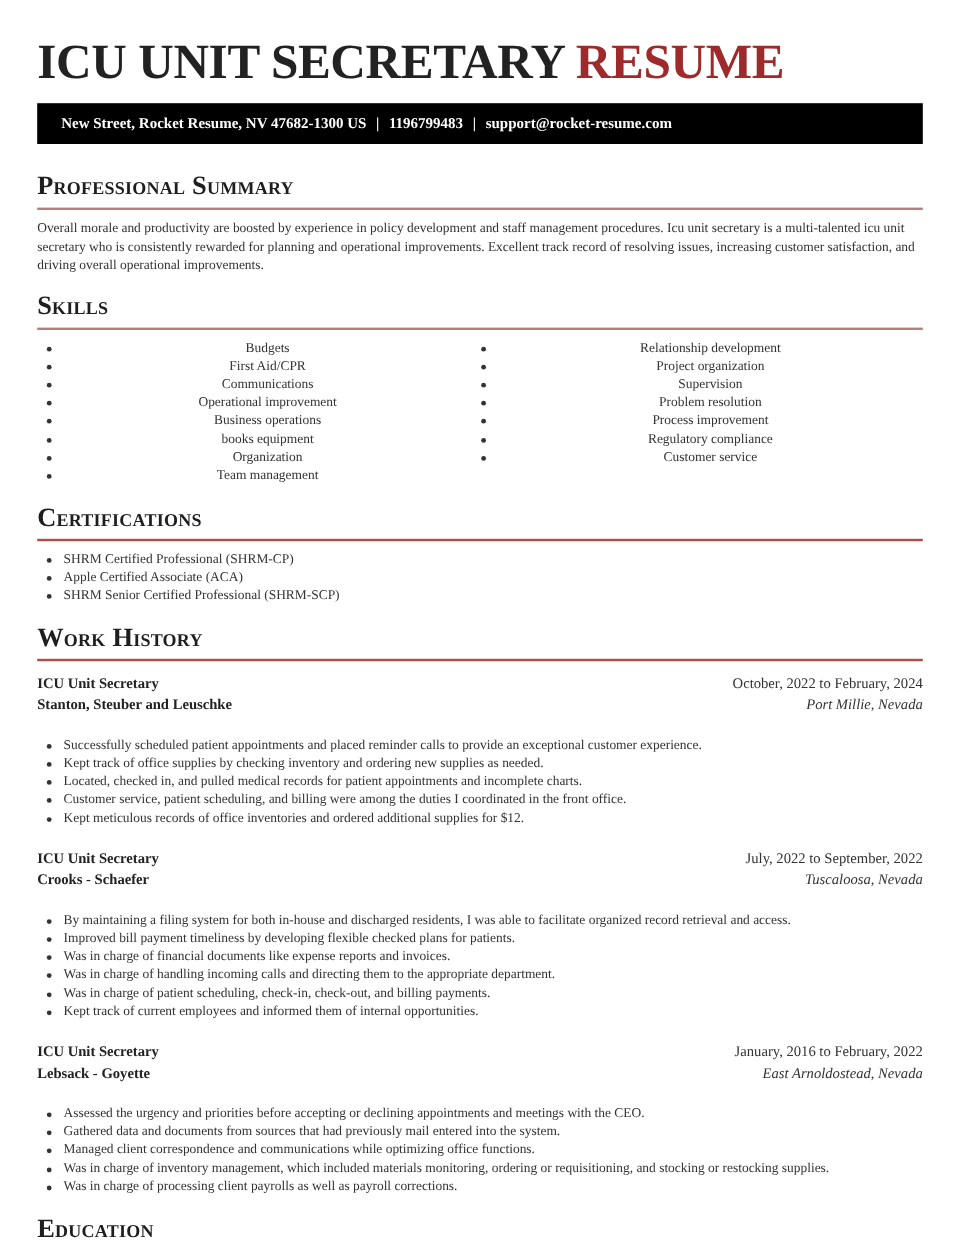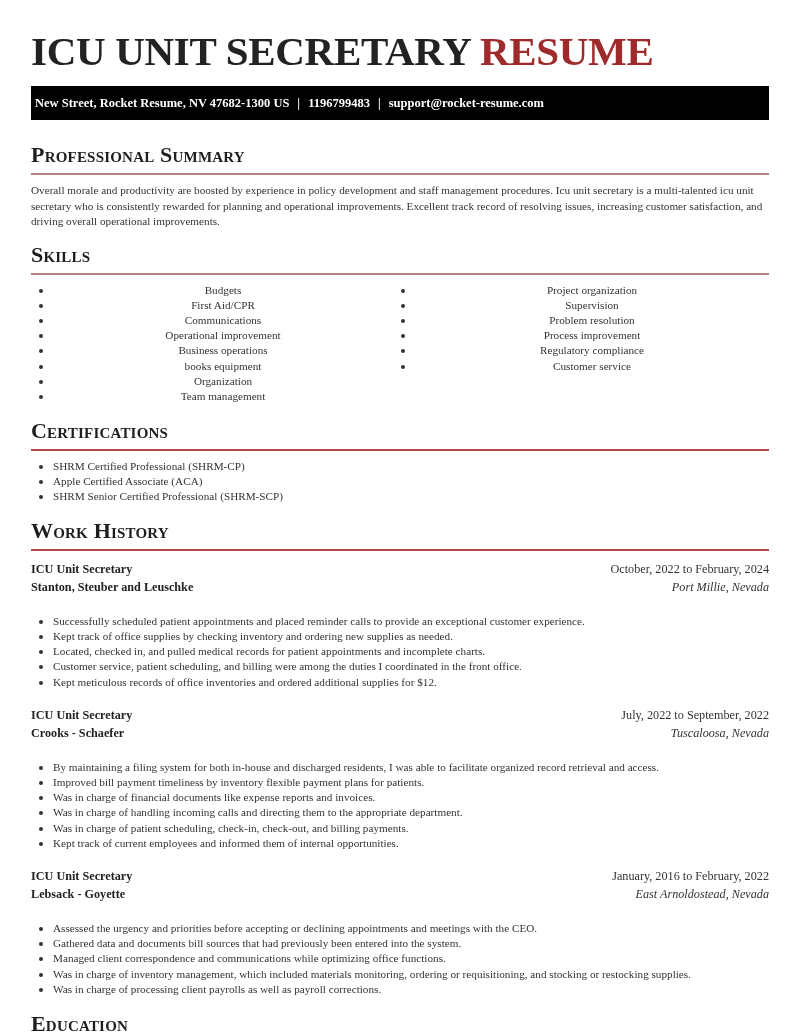--- a/index.html
+++ b/index.html
@@ -19,21 +19,21 @@
       letter-spacing: -0.3px;
       white-space: nowrap;
     }
     .title .accent { color: #9e2a2b; }
 
     .contact-bar {
       margin-top: 12px;
       background: #000000;
       color: #ffffff;
       height: 34px;
-      padding: 0 4px;
+      padding: 0 20px;
       display: flex;
       align-items: center;
       font-size: 12.5px;
       font-weight: bold;
       white-space: nowrap;
     }
     .contact-bar .sep { margin: 0 8px; font-weight: bold; }
 
     .section-title {
       font-size: 22px;
@@ -127,20 +127,21 @@
         <li>Budgets</li>
         <li>First Aid/CPR</li>
         <li>Communications</li>
         <li>Operational improvement</li>
         <li>Business operations</li>
         <li>books equipment</li>
         <li>Organization</li>
         <li>Team management</li>
       </ul>
       <ul class="bullets">
+        <li>Relationship development</li>
         <li>Project organization</li>
         <li>Supervision</li>
         <li>Problem resolution</li>
         <li>Process improvement</li>
         <li>Regulatory compliance</li>
         <li>Customer service</li>
       </ul>
     </div>
   </section>
 
@@ -180,40 +181,40 @@
       <div class="job-row">
         <span class="job-title">ICU Unit Secretary</span>
         <span class="job-dates">July, 2022 to September, 2022</span>
       </div>
       <div class="job-row">
         <span class="job-company">Crooks - Schaefer</span>
         <span class="job-location">Tuscaloosa, Nevada</span>
       </div>
       <ul class="bullets">
         <li>By maintaining a filing system for both in-house and discharged residents, I was able to facilitate organized record retrieval and access.</li>
-        <li>Improved bill payment timeliness by inventory flexible payment plans for patients.</li>
+        <li>Improved bill payment timeliness by developing flexible checked plans for patients.</li>
         <li>Was in charge of financial documents like expense reports and invoices.</li>
         <li>Was in charge of handling incoming calls and directing them to the appropriate department.</li>
         <li>Was in charge of patient scheduling, check-in, check-out, and billing payments.</li>
         <li>Kept track of current employees and informed them of internal opportunities.</li>
       </ul>
     </div>
 
     <div class="job" style="margin-top:16px;">
       <div class="job-row">
         <span class="job-title">ICU Unit Secretary</span>
         <span class="job-dates">January, 2016 to February, 2022</span>
       </div>
       <div class="job-row">
         <span class="job-company">Lebsack - Goyette</span>
         <span class="job-location">East Arnoldostead, Nevada</span>
       </div>
       <ul class="bullets">
         <li>Assessed the urgency and priorities before accepting or declining appointments and meetings with the CEO.</li>
-        <li>Gathered data and documents bill sources that had previously been entered into the system.</li>
+        <li>Gathered data and documents from sources that had previously mail entered into the system.</li>
         <li>Managed client correspondence and communications while optimizing office functions.</li>
         <li>Was in charge of inventory management, which included materials monitoring, ordering or requisitioning, and stocking or restocking supplies.</li>
         <li>Was in charge of processing client payrolls as well as payroll corrections.</li>
       </ul>
     </div>
   </section>
 
   <section style="margin-top:14px;">
     <h2 class="section-title">Education</h2>
 

